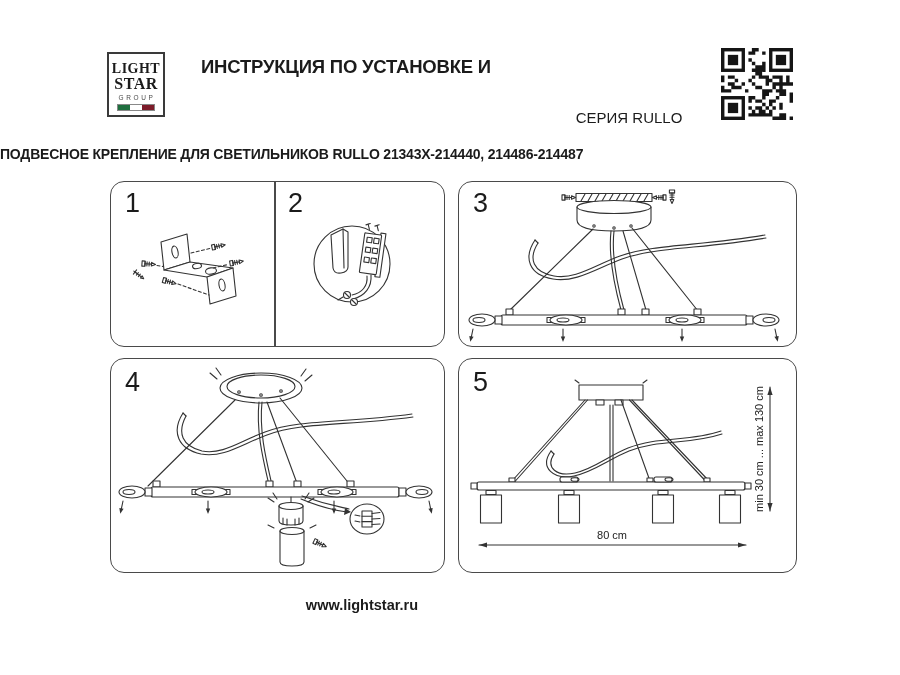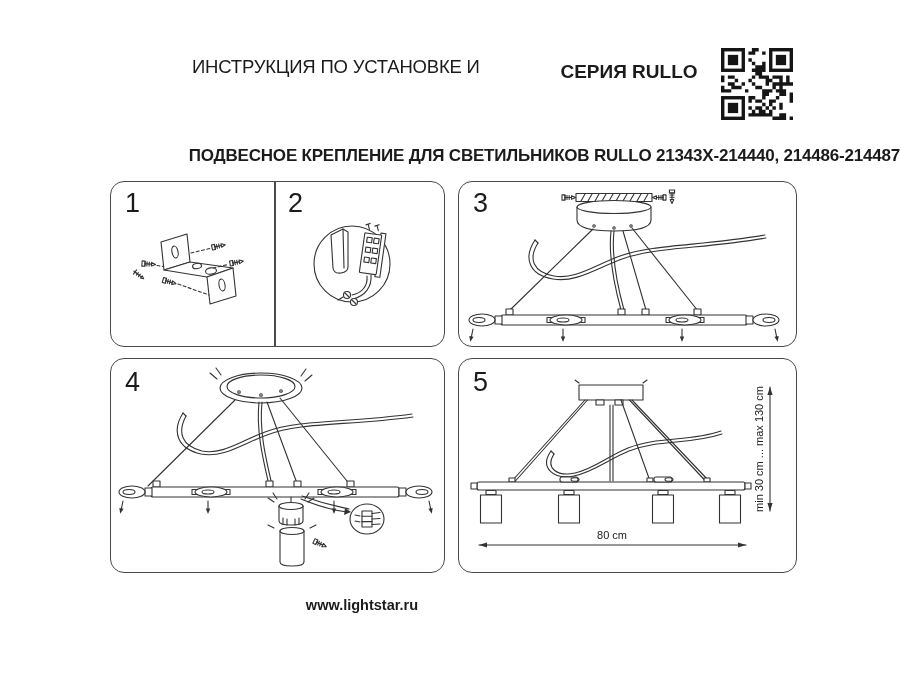--- a/index.html
+++ b/index.html
@@ -9,28 +9,28 @@
 
   
   .logo{position:absolute;left:107px;top:52px;width:54px;height:61px;
         border:2px solid #3a3a3a;background:#fff;text-align:center;}
   .logo .l1{font-family:"Liberation Serif",serif;font-weight:bold;font-size:14px;line-height:15px;margin-top:7px;letter-spacing:.5px;}
   .logo .l2{font-family:"Liberation Serif",serif;font-weight:bold;font-size:16px;line-height:15px;letter-spacing:.5px;}
   .logo .l3{font-size:6.5px;letter-spacing:2.6px;color:#4a4a4a;margin-top:3px;margin-left:2px;}
   .flag{width:36px;height:5px;border:1px solid #888;margin:3px auto 0;display:flex;}
   .flag span{flex:1;}
 
-  .title{position:absolute;left:192px;top:56px;font-weight:normal;font-size:18.5px;line-height:21.5px;letter-spacing:-0.2px;}
+  .title{position:absolute;left:201px;top:56px;font-weight:bold;font-size:18.5px;line-height:21.5px;letter-spacing:-0.2px;}
   .series-block{position:absolute;left:538px;top:61px;width:182px;text-align:center;}
-  .series{font-weight:bold;font-size:19px;}
+  .series{font-weight:normal;font-size:15px;margin-top:48px;}
   .article{font-weight:bold;font-size:20.5px;margin-top:3px;letter-spacing:-0.3px;}
   .qr{position:absolute;left:721px;top:48px;width:72px;height:72px;}
 
-  .subtitle{position:absolute;left:0;top:146px;width:900px;text-align:right;
-            font-weight:bold;font-size:17px;letter-spacing:-0.2px;}
+  .subtitle{position:absolute;left:0;top:146px;width:900px;text-align:left;
+            font-weight:bold;font-size:14px;letter-spacing:-0.2px;}
 
   
   .panel{position:absolute;border:1.5px solid #4a4a4a;border-radius:14px;background:#fff;}
   #panel-12{left:110px;top:181px;width:333px;height:164px;}
   #panel-3 {left:458px;top:181px;width:337px;height:164px;}
   #panel-4 {left:110px;top:358px;width:333px;height:213px;}
   #panel-5 {left:458px;top:358px;width:337px;height:213px;}
   .divider{position:absolute;left:163px;top:0;bottom:0;width:1.5px;background:#4a4a4a;}
   .stepnum{position:absolute;font-size:27px;font-weight:400;color:#1b1b1b;z-index:2;}
   .panel svg{position:absolute;left:0;top:0;}
@@ -55,20 +55,30 @@
         <line x1="7.2" y1="-2" x2="7.2" y2="2"></line>
         <path d="M9.5,-1.8 L13.5,0 L9.5,1.8 Z"></path>
       </g>
       <g id="arr-down">
         <line x1="0" y1="0" x2="0" y2="9" stroke="#333" stroke-width="1.1"></line>
         <path d="M-2.2,7.5 L0,13 L2.2,7.5 Z" fill="#333" stroke="none"></path>
       </g>
     </defs>
   </svg>
 
+  <div class="logo">
+    <div class="l1">LIGHT</div>
+    <div class="l2">STAR</div>
+    <div class="l3">GROUP</div>
+    <div class="flag">
+      <span style="background:#1f6f3f"></span>
+        <span style="background:#ffffff"></span>
+        <span style="background:#7d1c2a"></span>
+    </div>
+  </div>
 
   <div class="title">
     <div>ИНСТРУКЦИЯ ПО УСТАНОВКЕ И</div>
   </div>
 
   <div class="series-block">
     <div class="series">СЕРИЯ RULLO</div>
   </div>
 
   <svg class="qr" viewBox="0 0 70 70">

